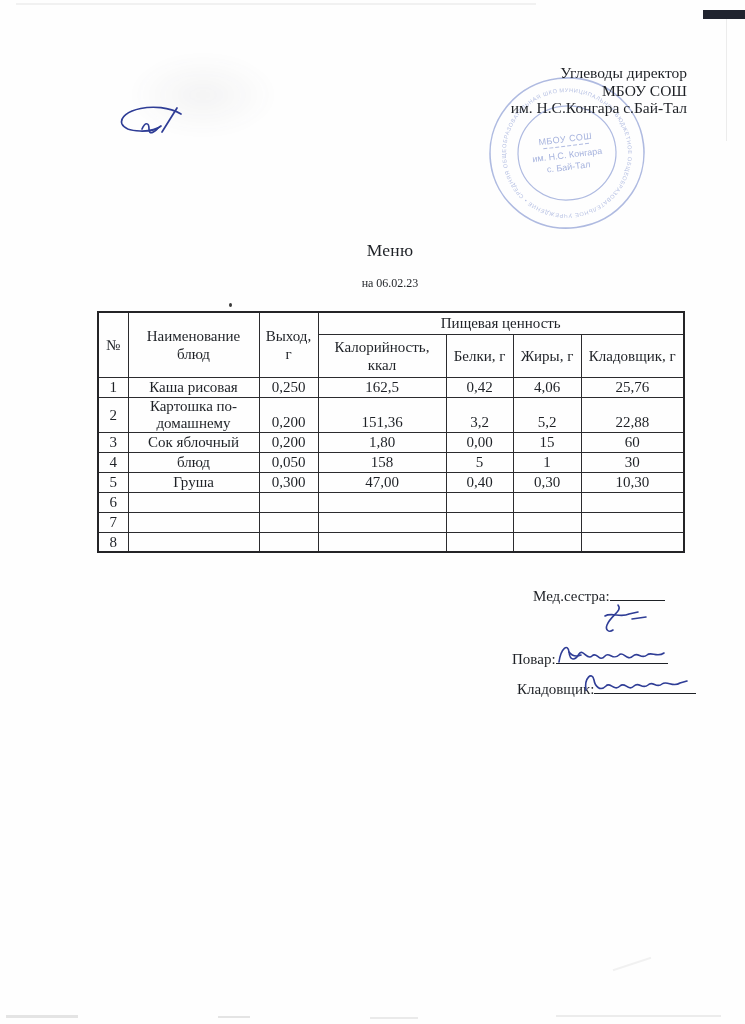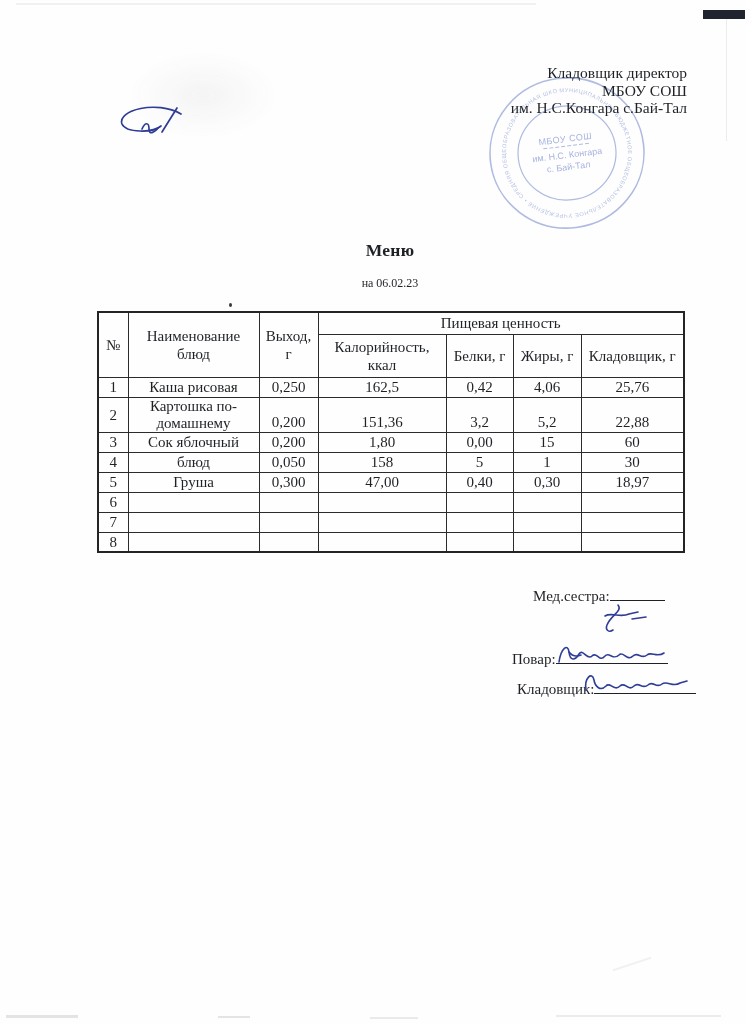--- a/index.html
+++ b/index.html
@@ -39,21 +39,21 @@
 
   
   .stamp {
     position:absolute; left:486px; top:72px; width:162px; height:162px;
     transform:rotate(-7deg); opacity:0.85; z-index:1;
   }
   .stamp text { font-family:"Liberation Sans","DejaVu Sans",sans-serif; }
 
   
   .title-block { position:absolute; left:97px; width:586px; text-align:center; }
-  .menu-title { top:240px; font-size:17.5px; font-weight:bold; letter-spacing:0.3px; }
+  .menu-title { top:240px; font-size:17.5px; font-weight:normal; letter-spacing:0.3px; }
   .menu-date  { top:276px; font-size:12px; }
 
   
   table.menu {
     position:absolute; left:97px; top:311px; width:586px;
     border-collapse:collapse; table-layout:fixed;
     font-size:15px; z-index:2;
   }
   table.menu td, table.menu th {
     border:1.5px solid #2b2b2e; text-align:center; vertical-align:middle;
@@ -107,21 +107,21 @@
     <g fill="#97a6d8" text-anchor="middle">
       <text x="81" y="70" font-size="9" letter-spacing="0.5">МБОУ СОШ</text>
       <line x1="58" y1="74" x2="104" y2="74" stroke="#a3b0dc" stroke-width="1" stroke-dasharray="4 2"></line>
       <text x="81" y="86" font-size="9">им. Н.С. Конгара</text>
       <text x="81" y="98" font-size="9">с. Бай-Тал</text>
     </g>
   </svg>
 </div>
 
 <div class="approval">
-  <div>Кладовщик директор</div>
+  <div>Углеводы директор</div>
   <div>МБОУ СОШ</div>
   <div>им. Н.С.Конгара с.Бай-Тал</div>
   <svg class="director-ink" width="110" height="44" viewBox="0 0 110 44">
     <g stroke="#2f3d96" fill="none" stroke-width="1.7" stroke-linecap="round" stroke-linejoin="round">
       <path d="M72 12 C48 -2 8 8 13 22 C17 31 44 31 52 24"></path>
       <path d="M33 27 c3 -7 7 -7 7 0 c0 6 5 4 9 -1"></path>
       <path d="M53 30 L68 6"></path>
     </g>
   </svg>
 </div>
@@ -193,21 +193,21 @@
         <td>1</td>
         <td>30</td>
       </tr>
       <tr>
         <td>5</td>
         <td>Груша</td>
         <td>0,300</td>
         <td>47,00</td>
         <td>0,40</td>
         <td>0,30</td>
-        <td>18,97</td>
+        <td>10,30</td>
       </tr>
       <tr>
         <td>6</td>
         <td></td>
         <td></td>
         <td></td>
         <td></td>
         <td></td>
         <td></td>
       </tr>

